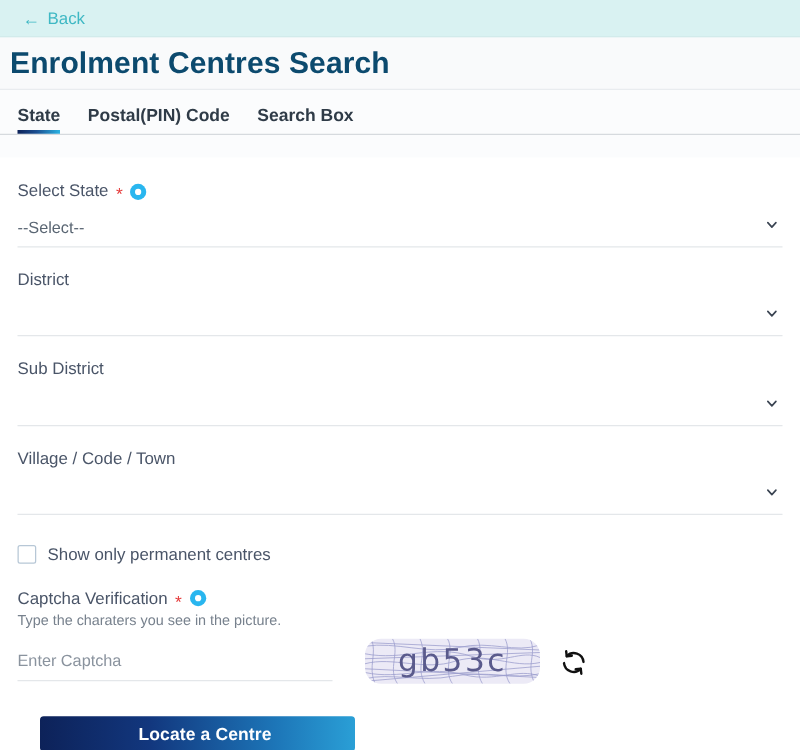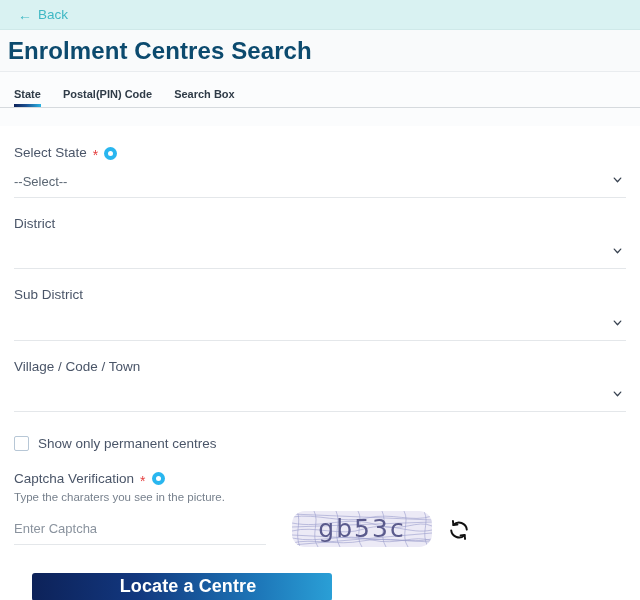--- a/index.html
+++ b/index.html
@@ -62,21 +62,21 @@
   .tabs-band {
     background: #fbfcfd;
     height: 36px;
     display: flex;
     align-items: flex-end;
     padding-left: 14px;
     box-sizing: border-box;
     border-bottom: 1px solid #d6dade;
   }
   .tab {
-    font-size: 11px;
+    font-size: 14px;
     font-weight: bold;
     color: #2f3b47;
     padding: 0 0 7px 0;
     margin-right: 22px;
     cursor: pointer;
     position: relative;
     white-space: nowrap;
   }
   .tab.active::after {
     content: "";
@@ -252,27 +252,27 @@
     color: #111111;
   }
   .refresh-btn svg { display: block; }
 
   
   .submit-row {
     margin-top: 26px;
     padding-left: 18px;
   }
   .submit-btn {
-    width: 300px;
+    width: 252px;
     height: 28px;
     border: none;
     border-radius: 3px;
     background: linear-gradient(90deg, #0d2259 0%, #12377e 35%, #1d76b8 75%, #2a9fd6 100%);
     color: #ffffff;
-    font-size: 18px;
+    font-size: 14px;
     font-weight: bold;
     font-family: "Liberation Sans", sans-serif;
     cursor: pointer;
     letter-spacing: 0.1px;
     padding-left: 18px;
   }
 </style>
 </head>
 <body>
 

